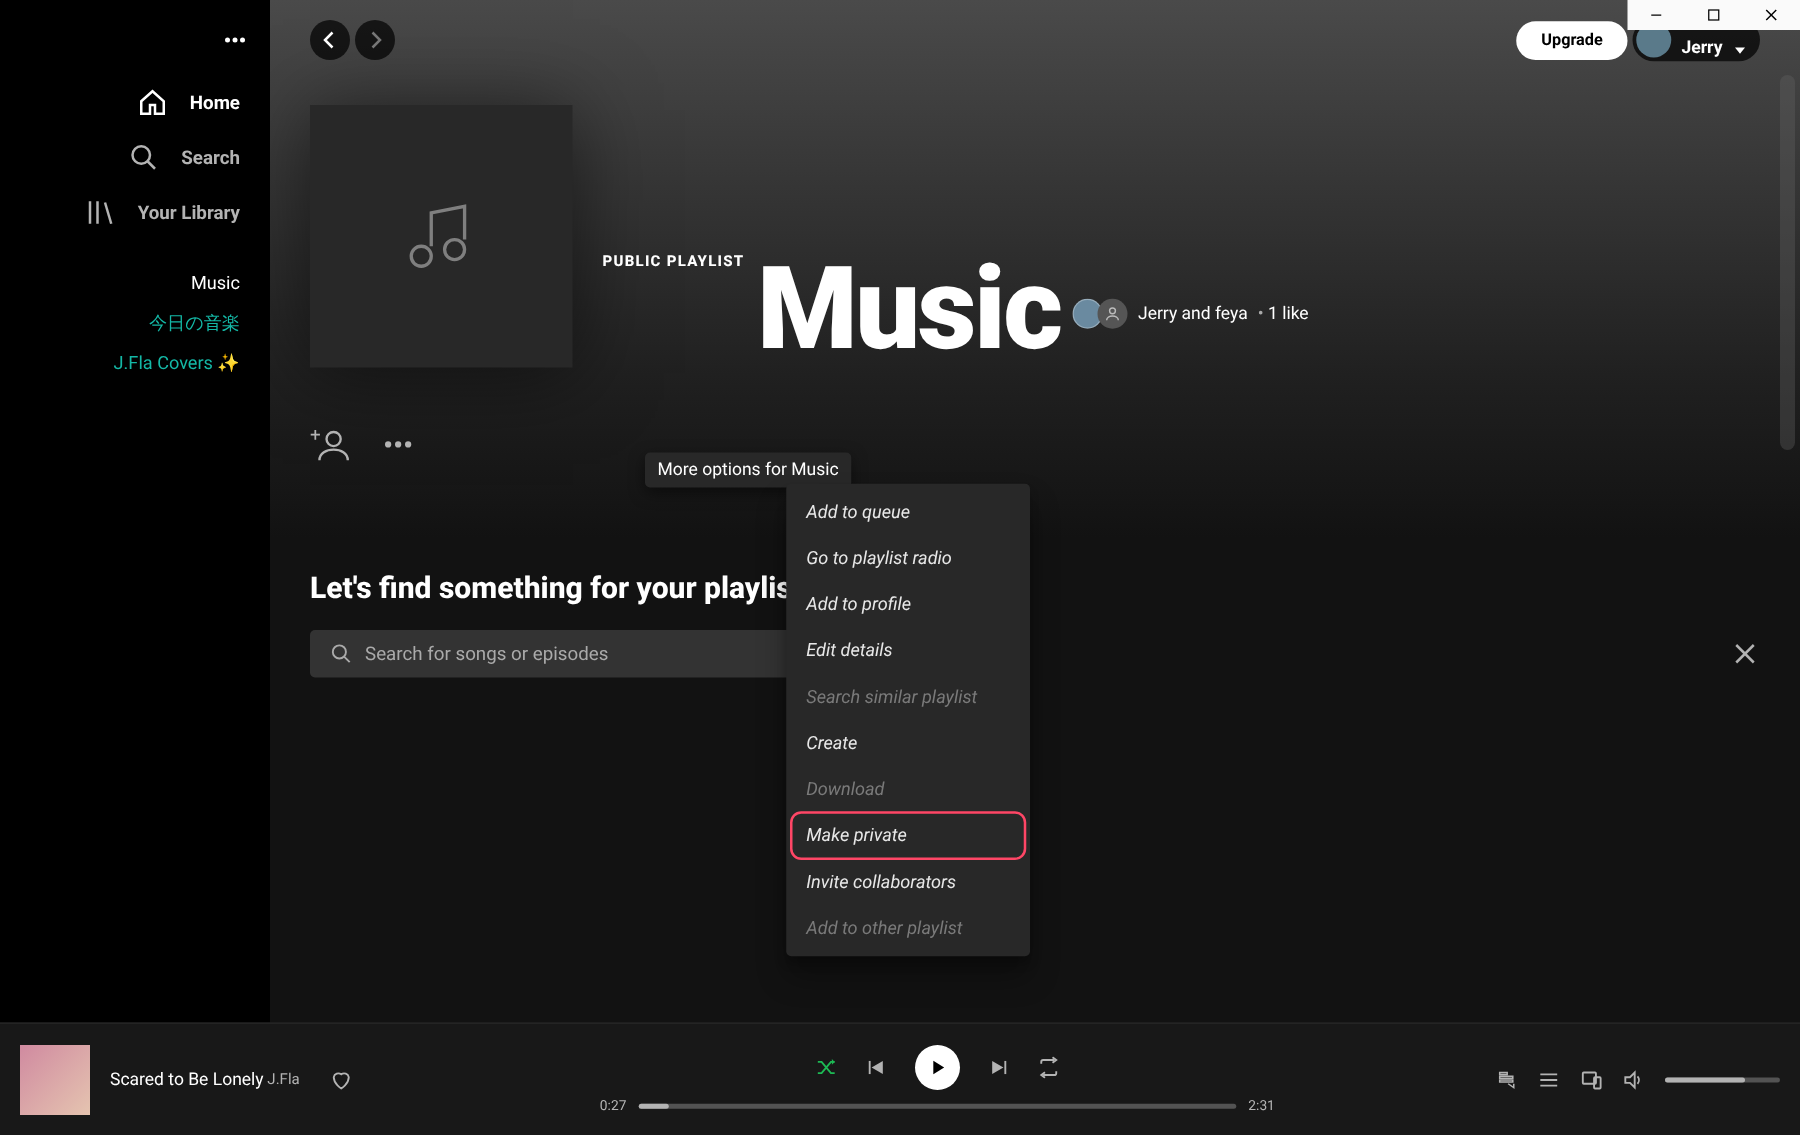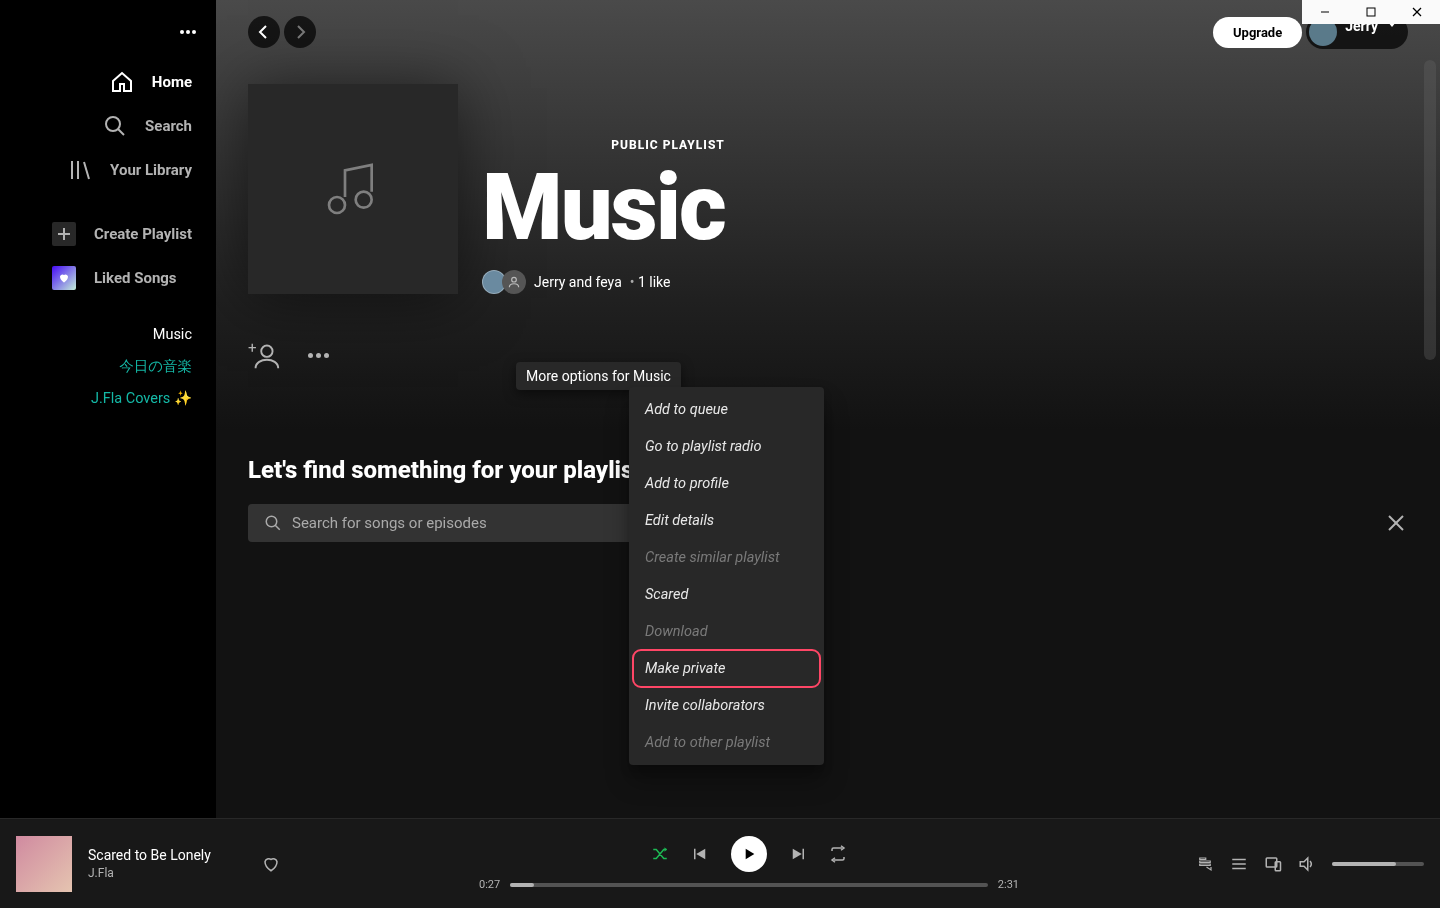--- a/index.html
+++ b/index.html
@@ -22,32 +22,32 @@
   .pl-item { padding: 7px 16px; color: #14b8a6; font-size: 14.5px; cursor:pointer; white-space:nowrap; overflow:hidden; text-overflow:ellipsis;}
   .pl-item.active { color:#fff; }
 
   
   .main { flex:1; position:relative; background: linear-gradient(180deg, #4a4a4a 0%, #202020 300px, #121212 430px, #121212 100%); overflow:hidden;}
   .topbar { position:absolute; top:0; left:0; right:0; height:64px; display:flex; align-items:center; padding: 0 32px; gap:4px;}
   .navbtn { width:32px; height:32px; border-radius:50%; background: rgba(0,0,0,.7); display:flex; align-items:center; justify-content:center; cursor:pointer; color:#fff;}
   .navbtn.disabled{ color:#777; cursor:default;}
   .spacer{flex:1;}
   .upgrade-btn{ background:#fff; color:#000; font-weight:700; border-radius:20px; padding:8px 20px; font-size:13px; cursor:pointer; border:none;}
-  .user-chip{ display:flex; align-items:flex-start; gap:8px; background:rgba(0,0,0,.7); border-radius:20px; padding:3px 10px 3px 3px; cursor:pointer;}
+  .user-chip{ display:flex; align-items:flex-end; gap:8px; background:rgba(0,0,0,.7); border-radius:20px; padding:3px 10px 3px 3px; cursor:pointer;}
   .avatar{ width:28px; height:28px; border-radius:50%; background:#5a7a8a;}
   .user-name{ font-weight:700; font-size:14px;}
 
   
   .win-controls { position:absolute; top:0; right:0; display:flex; background:#fafafa; color:#000; z-index:50;}
   .win-btn{ width:46px; height:24px; display:flex; align-items:center; justify-content:center; cursor:pointer; font-size:12px;}
 
   
   .pl-header { padding: 84px 32px 24px 32px; display:flex; gap:24px; align-items:flex-end;}
   .cover { width:210px; height:210px; background: #282828; box-shadow: 0 4px 60px rgba(0,0,0,.5); display:flex; align-items:center; justify-content:center; color:#7f7f7f;}
-  .pl-meta{ display:flex; flex-direction:column; gap:10px;text-align:right;}
+  .pl-meta{ display:flex; flex-direction:row; gap:10px;}
   .pl-type{ font-size:12px; font-weight:800; letter-spacing:1px;}
   .pl-title{ font-size:92px; font-weight:900; letter-spacing:-2px; line-height:1;}
   .pl-sub{ display:flex; align-items:center; gap:8px; font-size:14px; color:#fff; margin-top:6px;}
   .mini-av{ width:24px; height:24px; border-radius:50%; background:#6a8aa0; border:1px solid rgba(255,255,255,.3);}
   .mini-av2{ width:24px; height:24px; border-radius:50%; background:#555; margin-left:-12px; display:flex; align-items:center; justify-content:center;}
   .dot-sep::before{content:"• "; color:#aaa;}
 
   
   .action-row{ padding: 20px 32px 4px; display:flex; align-items:center; gap:26px; color:#b3b3b3;}
   .act-ico{ cursor:pointer; display:flex; align-items:center; justify-content:center;}
@@ -67,21 +67,21 @@
   .find-input{ display:flex; gap:10px; background:#333; border-radius:4px; padding:10px 16px; width:420px; color:#aaa; font-size:15px;}
   .find-spacer{flex:1;}
   .find-close{ color:#b3b3b3; cursor:pointer;}
 
   
   .scroll-hint{ position:absolute; top:60px; right:4px; width:12px; height:300px; background:rgba(100,100,100,.35); border-radius:6px;}
 
   
   .player{ position:absolute; left:0; right:0; bottom:0; height:90px; background:#181818; border-top:1px solid #282828; display:flex; align-items:center; padding:0 16px; gap:16px;}
   .now-cover{ width:56px; height:56px; background: linear-gradient(135deg,#d08aa0,#e5c4b0); position:relative;}
-  .now-info{ display:flex; flex-direction:column; gap:3px; min-width:150px;}
+  .now-info{ display:flex; gap:3px; min-width:150px;}
   .now-title{ font-size:14px; color:#fff;}
   .now-artist{ font-size:12px; color:#b3b3b3;}
   .like-btn{ color:#b3b3b3; cursor:pointer; margin-left:8px;}
   .controls{ flex:1; display:flex; flex-direction:column; align-items:center; gap:6px;}
   .ctrl-row{ display:flex; align-items:center; gap:22px; color:#b3b3b3;}
   .play-big{ width:36px; height:36px; border-radius:50%; background:#fff; color:#000; display:flex; align-items:center; justify-content:center; cursor:pointer;}
   .prog{ display:flex; align-items:center; gap:10px; width:540px; font-size:11px; color:#b3b3b3;}
   .track{ flex:1; height:4px; background:#535353; border-radius:2px; position:relative;}
   .track-fill{ position:absolute; left:0; top:0; bottom:0; width:5%; background:#b3b3b3; border-radius:2px;}
   .right-ctrls{ display:flex; align-items:center; gap:16px; color:#b3b3b3;}
@@ -144,39 +144,20 @@
       <span class="ico">
           <svg width="24" height="24" viewBox="0 0 24 24">
             <line x1="4" y1="3" x2="4" y2="21" stroke="currentColor" stroke-width="2"></line>
             <line x1="10" y1="3" x2="10" y2="21" stroke="currentColor" stroke-width="2"></line>
             <line x1="16" y1="4" x2="21" y2="21" stroke="currentColor" stroke-width="2"></line>
           </svg>
         </span>
       <span>Your Library</span>
     </div>
 
-    <div class="nav-group">
-      <div class="nav-item">
-        <span class="pill-icon">
-            <svg width="14" height="14" viewBox="0 0 14 14">
-              <line x1="7" y1="1" x2="7" y2="13" stroke="currentColor" stroke-width="2"></line>
-              <line x1="1" y1="7" x2="13" y2="7" stroke="currentColor" stroke-width="2"></line>
-            </svg>
-          </span>
-        <span>Create Playlist</span>
-      </div>
-      <div class="nav-item">
-        <span class="heart-box">
-            <svg width="12" height="12" viewBox="0 0 24 24">
-              <path d="M12 21s-8-5-8-12a5 5 0 0 1 8-3 5 5 0 0 1 8 3c0 7-8 12-8 12z" fill="#fff"></path>
-            </svg>
-          </span>
-        <span>Liked Songs</span>
-      </div>
-    </div>
 
     <div class="pl-divider"></div>
 
     <div class="pl-item active">Music</div>
     <div class="pl-item">今日の音楽</div>
     <div class="pl-item">J.Fla Covers ✨</div>
   </aside>
 
   <main class="main">
     <div class="topbar">
@@ -265,22 +246,22 @@
       </div>
     </div>
 
     <div class="options-tip">More options for Music</div>
 
     <div class="ctx">
       <div class="ctx-item">Add to queue</div>
       <div class="ctx-item">Go to playlist radio</div>
       <div class="ctx-item">Add to profile</div>
       <div class="ctx-item">Edit details</div>
-      <div class="ctx-item dim">Create similar playlist</div>
-      <div class="ctx-item">Scared</div>
+      <div class="ctx-item dim">Search similar playlist</div>
+      <div class="ctx-item">Create</div>
       <div class="ctx-item dim">Download</div>
       <div class="ctx-item highlight">Make private</div>
       <div class="ctx-item">Invite collaborators</div>
       <div class="ctx-item dim">Add to other playlist</div>
     </div>
   </main>
 
   <div class="player">
     <div class="now-cover"></div>
     <div class="now-info">

